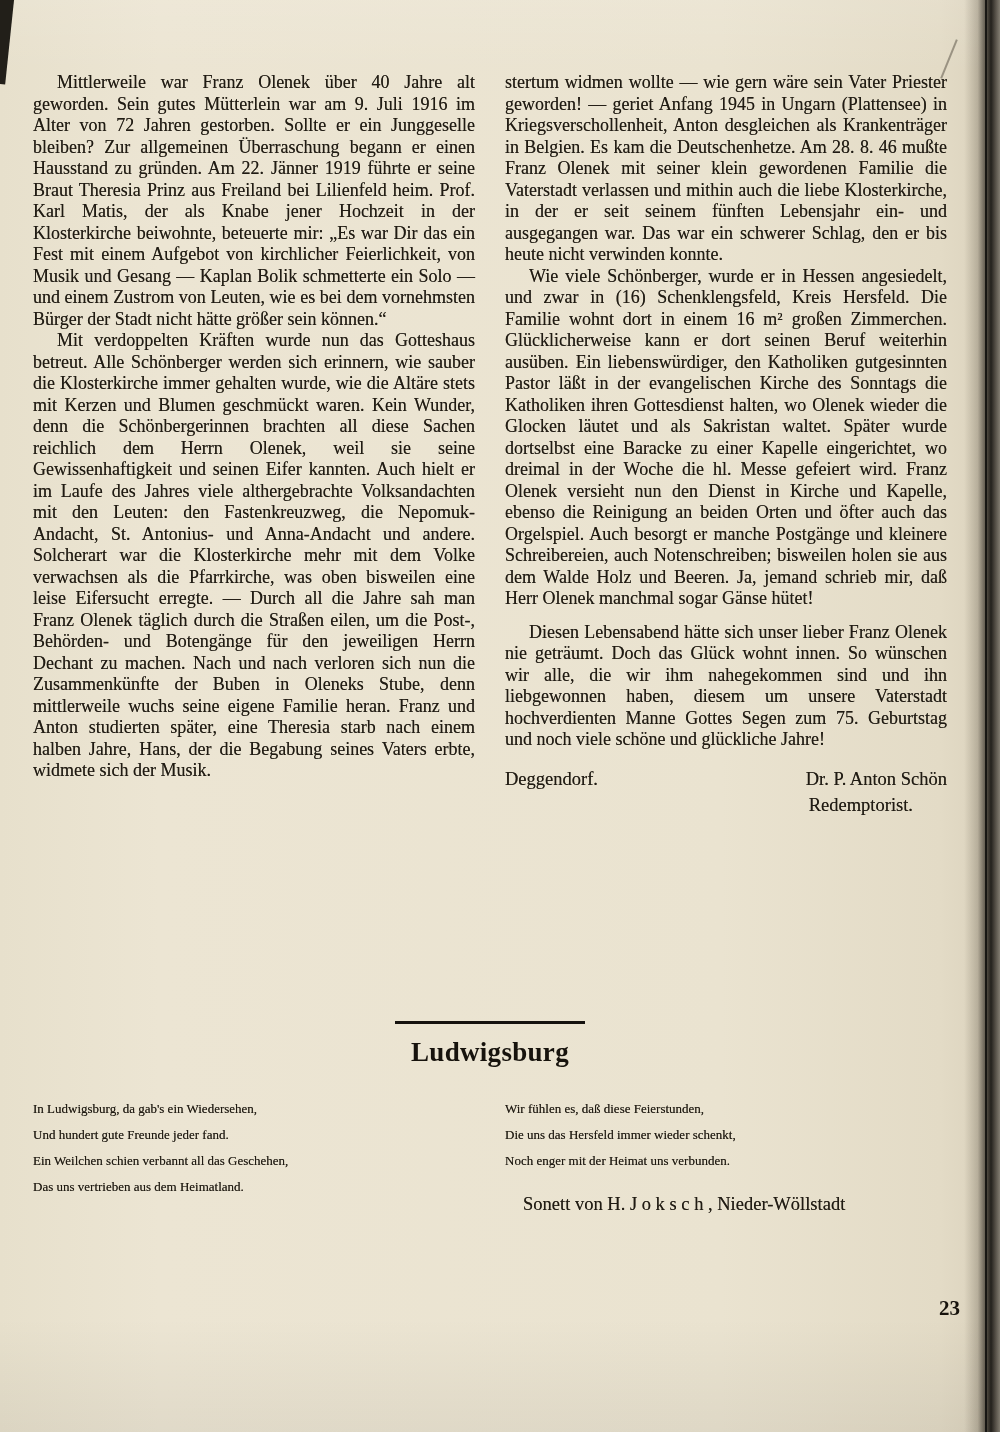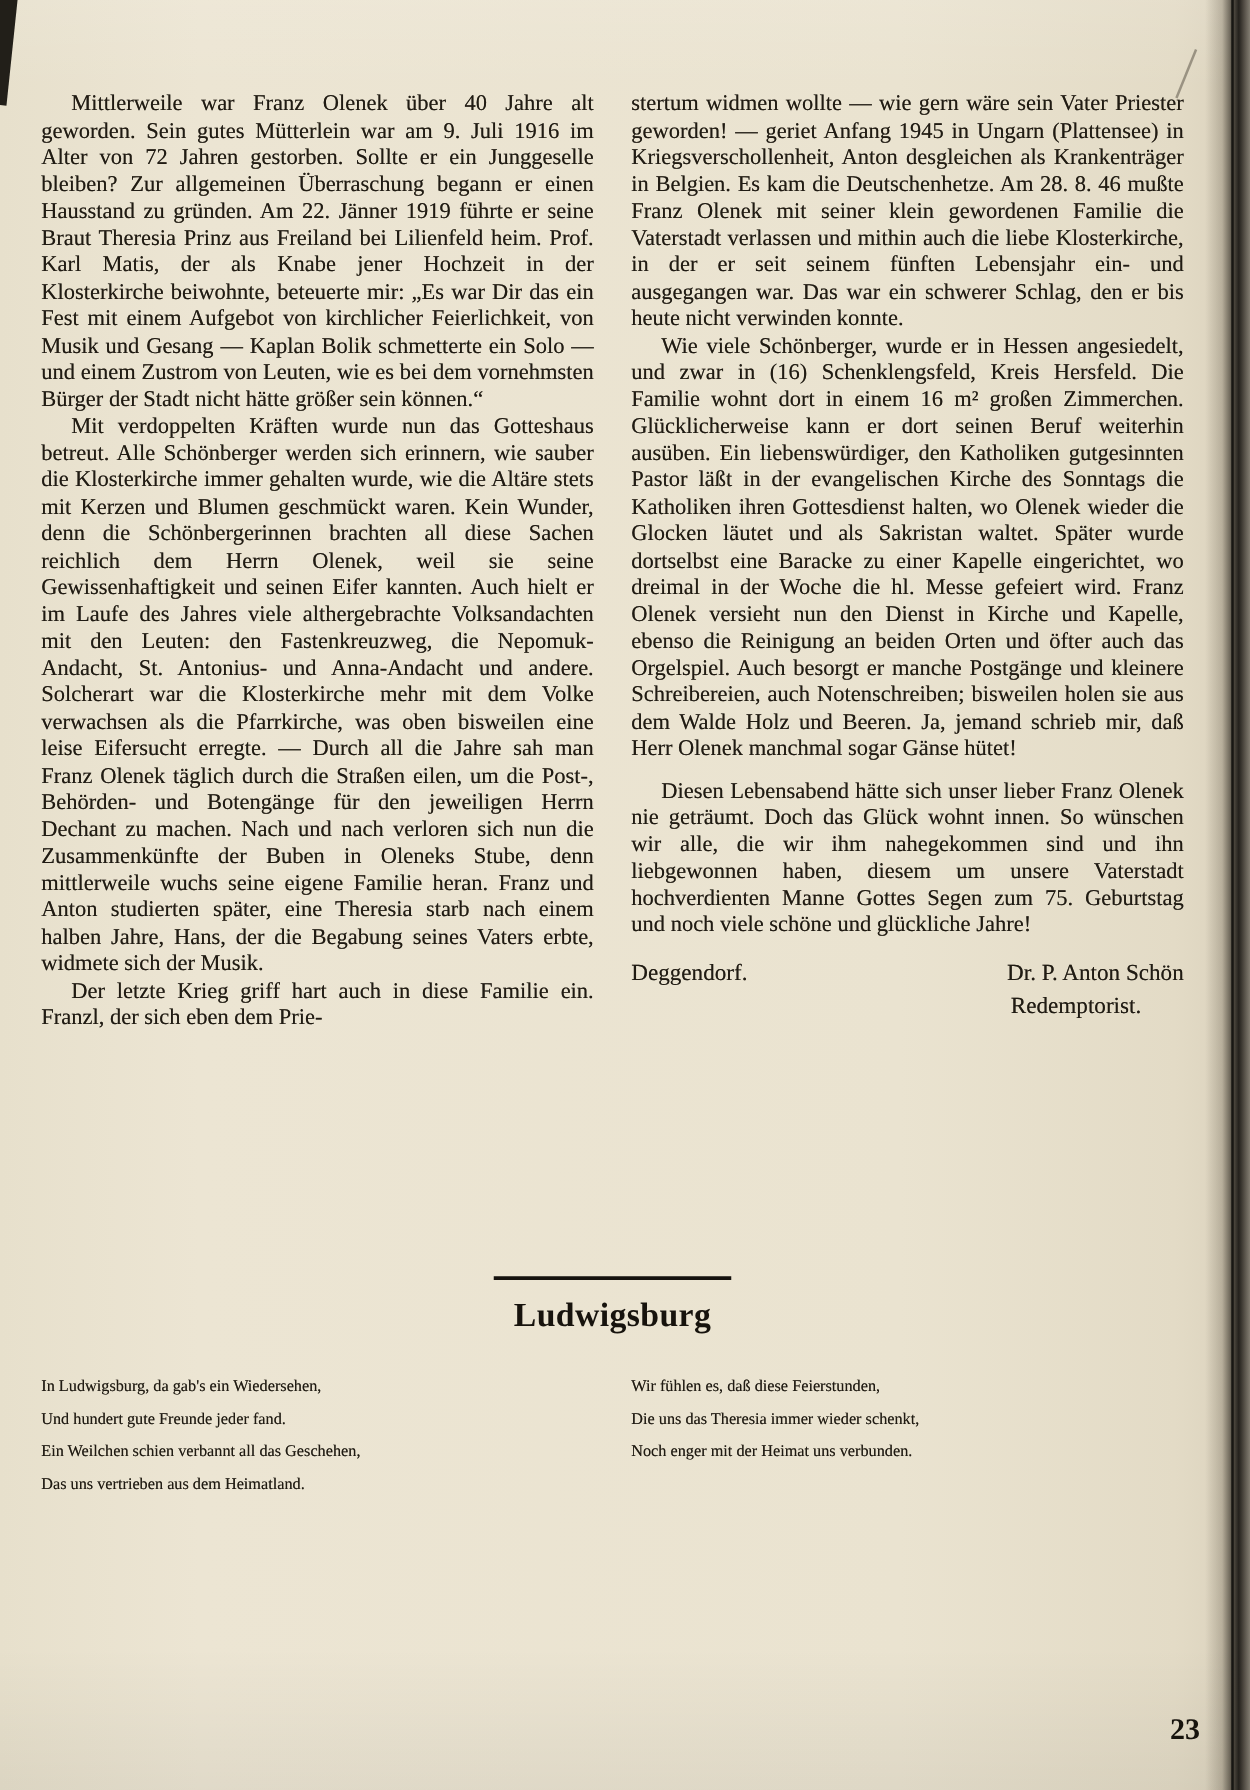--- a/index.html
+++ b/index.html
@@ -76,39 +76,38 @@
     font-size: 13px;
     line-height: 26px;
     margin-bottom: 13px;
     text-shadow: 0 0 0.4px rgba(32,27,19,0.65);
   }
   .attribution {
     font-size: 18.5px; margin-top: 20px; padding-left: 18px;
     text-shadow: 0 0 0.4px rgba(32,27,19,0.65);
   }
   .page-number {
-    position: absolute; top: 1371px; right: 40px;
-    font-size: 24px; font-weight: bold; color: #17130d;
+    position: absolute; top: 1296px; right: 40px;
+    font-size: 21px; font-weight: bold; color: #17130d;
   }
 </style>
 </head>
 <body>
 
 <div class="page">
 
   <div class="scan-mark-top-left"></div>
   <div class="scan-scratch-top-right"></div>
 
   <main class="content">
 
     <div class="columns body-text">
       <div class="col">
         <p class="indent">Mittlerweile war Franz Olenek über 40 Jahre alt geworden. Sein gutes Mütterlein war am 9. Juli 1916 im Alter von 72 Jahren gestorben. Sollte er ein Junggeselle bleiben? Zur allgemeinen Überraschung begann er einen Hausstand zu gründen. Am 22. Jänner 1919 führte er seine Braut Theresia Prinz aus Freiland bei Lilienfeld heim. Prof. Karl Matis, der als Knabe jener Hochzeit in der Klosterkirche beiwohnte, beteuerte mir: „Es war Dir das ein Fest mit einem Aufgebot von kirchlicher Feierlichkeit, von Musik und Gesang — Kaplan Bolik schmetterte ein Solo — und einem Zustrom von Leuten, wie es bei dem vornehmsten Bürger der Stadt nicht hätte größer sein können.“</p>
         <p class="indent">Mit verdoppelten Kräften wurde nun das Gotteshaus betreut. Alle Schönberger werden sich erinnern, wie sauber die Klosterkirche immer gehalten wurde, wie die Altäre stets mit Kerzen und Blumen geschmückt waren. Kein Wunder, denn die Schönbergerinnen brachten all diese Sachen reichlich dem Herrn Olenek, weil sie seine Gewissenhaftigkeit und seinen Eifer kannten. Auch hielt er im Laufe des Jahres viele althergebrachte Volksandachten mit den Leuten: den Fastenkreuzweg, die Nepomuk-Andacht, St. Antonius- und Anna-Andacht und andere. Solcherart war die Klosterkirche mehr mit dem Volke verwachsen als die Pfarrkirche, was oben bisweilen eine leise Eifersucht erregte. — Durch all die Jahre sah man Franz Olenek täglich durch die Straßen eilen, um die Post-, Behörden- und Botengänge für den jeweiligen Herrn Dechant zu machen. Nach und nach verloren sich nun die Zusammenkünfte der Buben in Oleneks Stube, denn mittlerweile wuchs seine eigene Familie heran. Franz und Anton studierten später, eine Theresia starb nach einem halben Jahre, Hans, der die Begabung seines Vaters erbte, widmete sich der Musik.</p>
-        <p class="indent">Der letzte Krieg griff hart auch in diese Familie ein. Franzl, der sich eben dem Prie-</p>
       </div>
       <div class="col">
         <p>stertum widmen wollte — wie gern wäre sein Vater Priester geworden! — geriet Anfang 1945 in Ungarn (Plattensee) in Kriegsverschollenheit, Anton desgleichen als Krankenträger in Belgien. Es kam die Deutschenhetze. Am 28. 8. 46 mußte Franz Olenek mit seiner klein gewordenen Familie die Vaterstadt verlassen und mithin auch die liebe Klosterkirche, in der er seit seinem fünften Lebensjahr ein- und ausgegangen war. Das war ein schwerer Schlag, den er bis heute nicht verwinden konnte.</p>
         <p class="indent">Wie viele Schönberger, wurde er in Hessen angesiedelt, und zwar in (16) Schenklengsfeld, Kreis Hersfeld. Die Familie wohnt dort in einem 16 m² großen Zimmerchen. Glücklicherweise kann er dort seinen Beruf weiterhin ausüben. Ein liebenswürdiger, den Katholiken gutgesinnten Pastor läßt in der evangelischen Kirche des Sonntags die Katholiken ihren Gottesdienst halten, wo Olenek wieder die Glocken läutet und als Sakristan waltet. Später wurde dortselbst eine Baracke zu einer Kapelle eingerichtet, wo dreimal in der Woche die hl. Messe gefeiert wird. Franz Olenek versieht nun den Dienst in Kirche und Kapelle, ebenso die Reinigung an beiden Orten und öfter auch das Orgelspiel. Auch besorgt er manche Postgänge und kleinere Schreibereien, auch Notenschreiben; bisweilen holen sie aus dem Walde Holz und Beeren. Ja, jemand schrieb mir, daß Herr Olenek manchmal sogar Gänse hütet!</p>
         <p class="indent spaced">Diesen Lebensabend hätte sich unser lieber Franz Olenek nie geträumt. Doch das Glück wohnt innen. So wünschen wir alle, die wir ihm nahegekommen sind und ihn liebgewonnen haben, diesem um unsere Vaterstadt hochverdienten Manne Gottes Segen zum 75. Geburtstag und noch viele schöne und glückliche Jahre!</p>
         <div class="signature-row">
           <span>Deggendorf.</span>
           <span>Dr. P. Anton Schön</span>
         </div>
         <div class="signature-title">Redemptorist.</div>
@@ -121,22 +120,23 @@
 
     <div class="poem-columns">
       <div class="col">
         <p class="stanza">In Ludwigsburg, da gab's ein Wiedersehen,
 Und hundert gute Freunde jeder fand.
 Ein Weilchen schien verbannt all das Geschehen,
 Das uns vertrieben aus dem Heimatland.</p>
       </div>
       <div class="col">
         <p class="stanza">Wir fühlen es, daß diese Feierstunden,
-Die uns das Theresia immer wieder schenkt,
+Die uns das Hersfeld immer wieder schenkt,
 Noch enger mit der Heimat uns verbunden.</p>
+        <p class="attribution">Sonett von H. J o k s c h , Nieder-Wöllstadt</p>
       </div>
     </div>
 
   </main>
 
   <div class="page-number">23</div>
 
   <div class="scan-edge-right"></div>
 
 </div>

